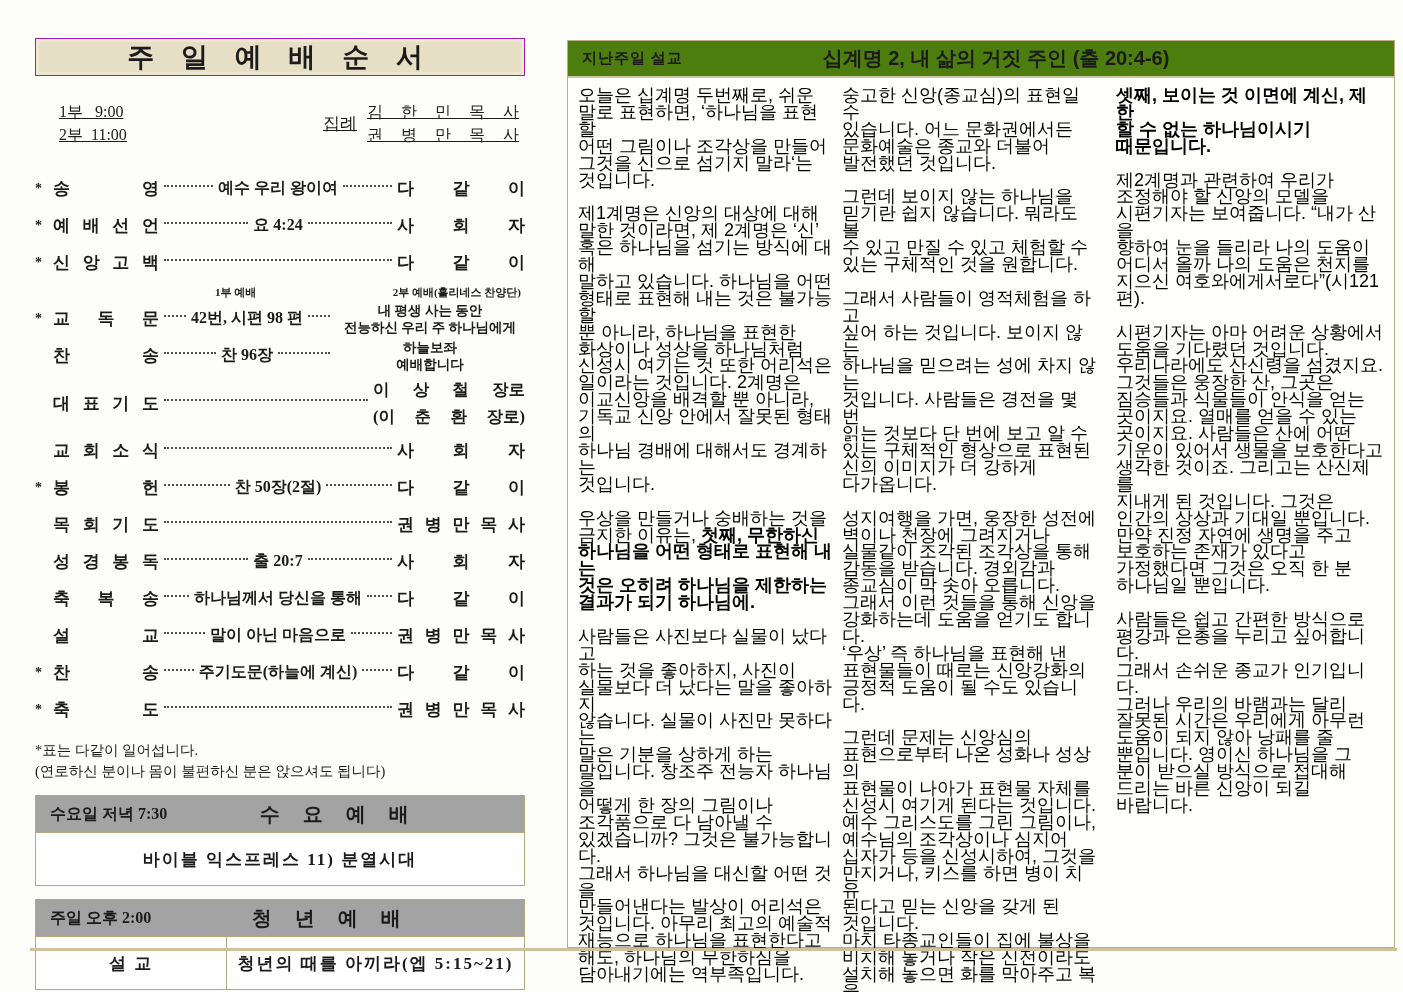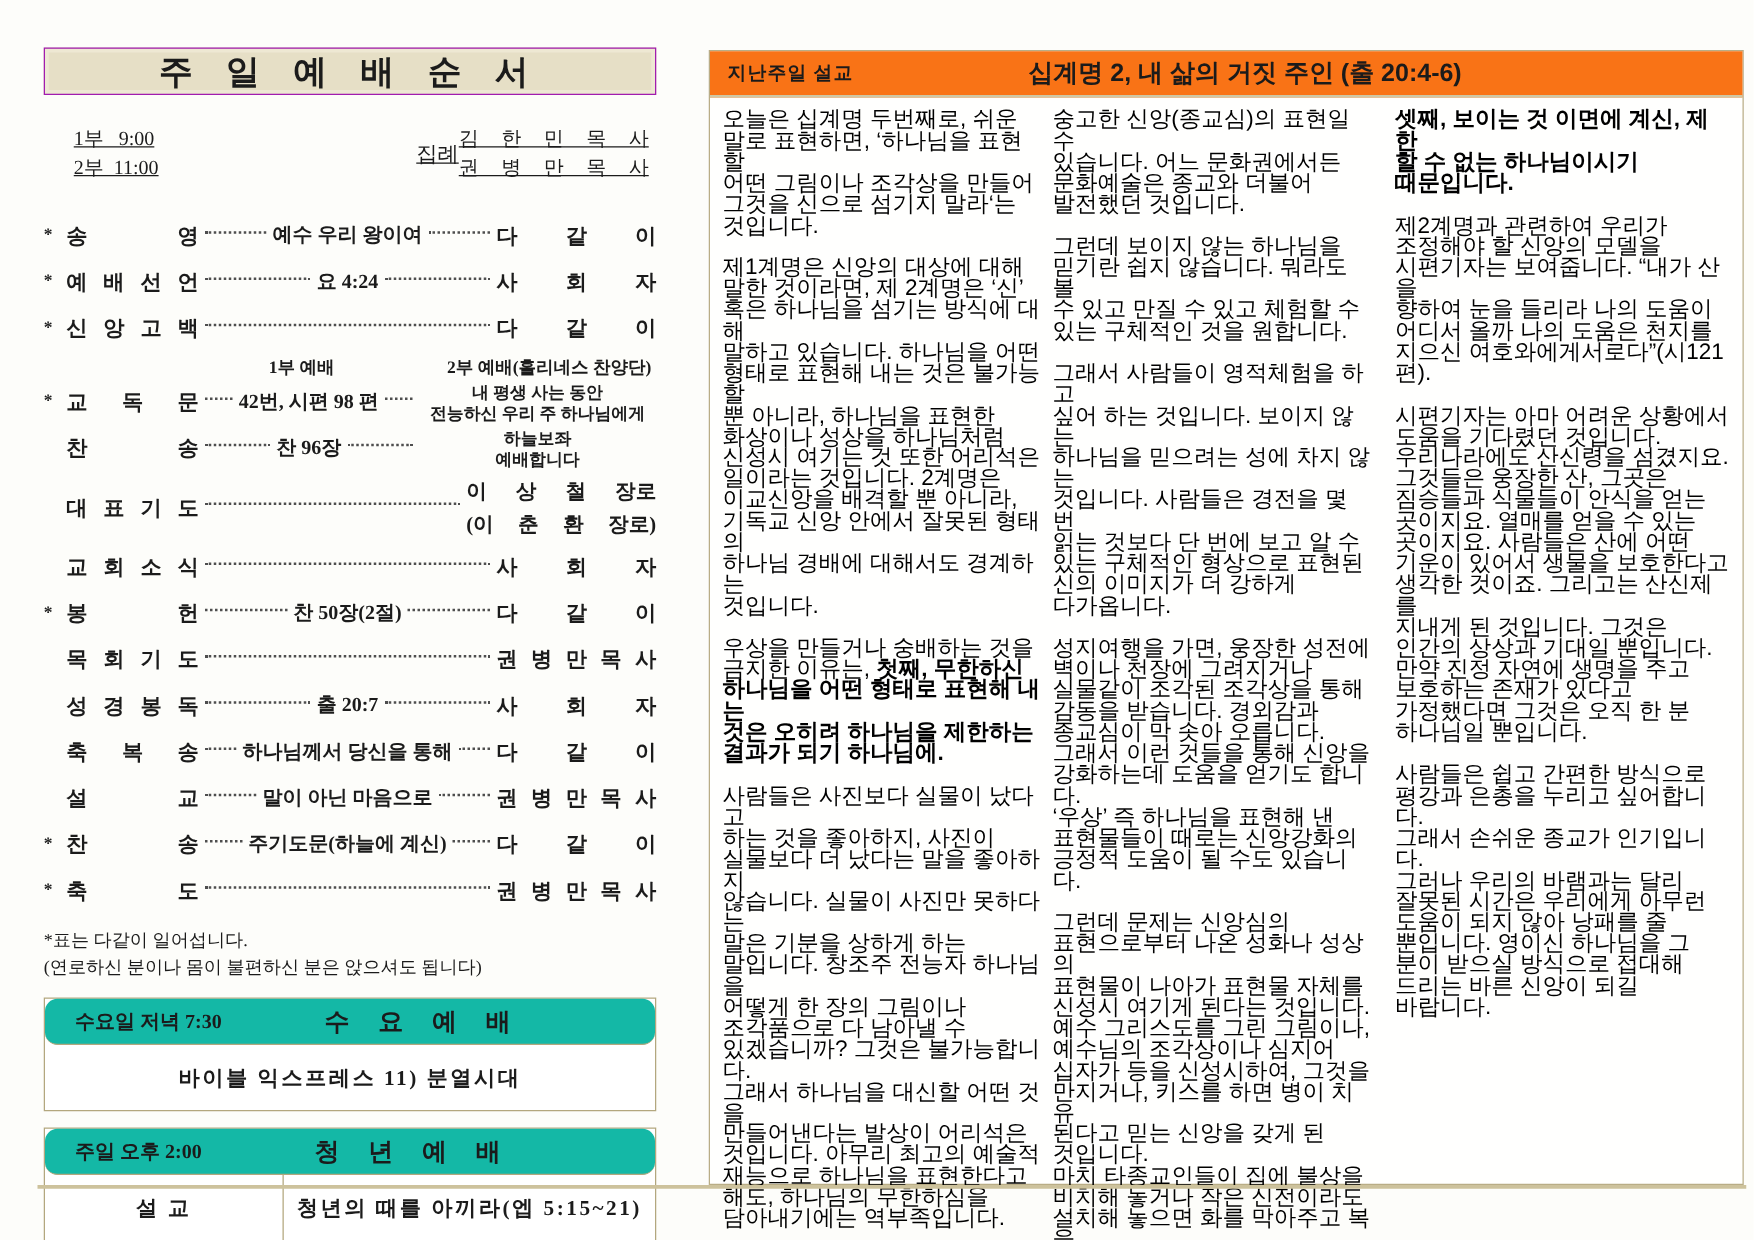--- a/index.html
+++ b/index.html
@@ -6,56 +6,56 @@
   .page{position:relative;width:1403px;height:992px;background:#fdfdfa;
         font-family:"Liberation Serif",serif;color:#1b1b1b;overflow:hidden;}
 
   
   .left-panel{position:absolute;left:35px;top:38px;width:490px;}
   .title-box{height:36px;line-height:36px;background:#e6dfc6;border:1px solid #a21caf;
              box-shadow:inset 0 0 0 3px #eee8d3;text-align:center;
              font-size:27px;font-weight:bold;letter-spacing:10px;white-space:pre;}
   .svc-row{display:flex;margin-top:24px;padding:0 6px 0 24px;align-items:center;text-decoration:underline;}
   .svc-times div{font-size:16px;line-height:23px;white-space:pre;}
-  .officiant{margin-left:auto;display:flex;align-items:center;}
+  .officiant{margin-left:auto;display:flex;align-items:center;gap:10px;}
   .off-label{font-size:17px;}
   .off-names div{display:block;width:152px;font-size:16px;line-height:23px;
                  text-align:justify;text-align-last:justify;}
 
   .order{margin-top:24px;}
   .orow{display:flex;align-items:center;min-height:37px;font-size:17px;font-weight:600;}
   .star{width:16px;font-size:14px;font-weight:bold;}
   .olabel{display:inline-block;width:106px;margin-left:2px;
           text-align:justify;text-align-last:justify;}
   .leader{flex:1;border-bottom:2px dotted #4e4e4e;margin:0 5px 7px 5px;height:1px;min-width:14px;}
   .ocenter{font-size:16px;white-space:nowrap;}
   .rval{display:inline-block;width:128px;text-align:justify;text-align-last:justify;}
   .rblock{width:190px;text-align:center;font-size:13.5px;line-height:17px;font-weight:600;}
   .rstack{width:152px;}
   .rstack div{text-align:justify;text-align-last:justify;font-size:16.5px;line-height:27px;}
-  .sublabels{display:flex;font-size:14px;font-weight:600;margin:4px 0 0 0;}
+  .sublabels{display:flex;font-size:11px;font-weight:600;margin:4px 0 0 0;}
   .sublabels .s1{margin-left:180px;}
   .sublabels .s2{margin-left:auto;margin-right:4px;}
 
   .notes{font-size:14.5px;line-height:21px;margin-top:12px;}
 
   .mini-table{margin-top:13px;border:1px solid #b3a77e;background:#fff;}
-  .mt-head{display:flex;align-items:center;background:#14b8a6;height:36px;
-           padding:0 24px;border-bottom:1px solid #b3a77e;border-radius:10px;}
+  .mt-head{display:flex;align-items:center;background:#a3a3a3;height:36px;
+           padding:0 14px;border-bottom:1px solid #b3a77e;}
   .mt-time{font-size:16px;font-weight:bold;}
   .mt-title{flex:1;text-align:center;font-size:20px;font-weight:bold;letter-spacing:9px;white-space:pre;}
   .mt-body{display:flex;align-items:center;min-height:52px;font-size:17px;font-weight:600;}
   .mt-cell{flex:1;text-align:center;letter-spacing:2px;}
   .mt-cell.first{flex:0 0 190px;border-right:1px solid #b3a77e;align-self:stretch;
                  display:flex;align-items:center;justify-content:center;}
 
   
   .sermon-panel{position:absolute;left:567px;top:40px;width:828px;height:908px;
                 border:1px solid #b9ad86;background:#fffffe;box-sizing:border-box;}
-  .sermon-header{display:flex;align-items:center;background:#f97316;height:37px;
+  .sermon-header{display:flex;align-items:center;background:#4d7c0f;height:37px;
                  border-bottom:2px solid #cfc7a4;padding:0 14px;box-sizing:border-box;}
   .sermon-tag{font-weight:bold;font-size:15px;width:150px;letter-spacing:1px;}
   .sermon-title{flex:1;text-align:center;font-size:20px;font-weight:bold;padding-right:120px;
                 font-family:"Liberation Sans",sans-serif;}
   .sermon-body{position:relative;height:869px;font-family:"Liberation Sans",sans-serif;}
   .scol{position:absolute;top:9px;font-size:18px;line-height:16.9px;color:#000000;}
   .scol.c1{left:10px;width:256px;}
   .scol.c2{left:274px;width:256px;}
   .scol.c3{left:548px;width:268px;}
   .scol p{margin:0 0 16.9px 0;white-space:pre-line;}

